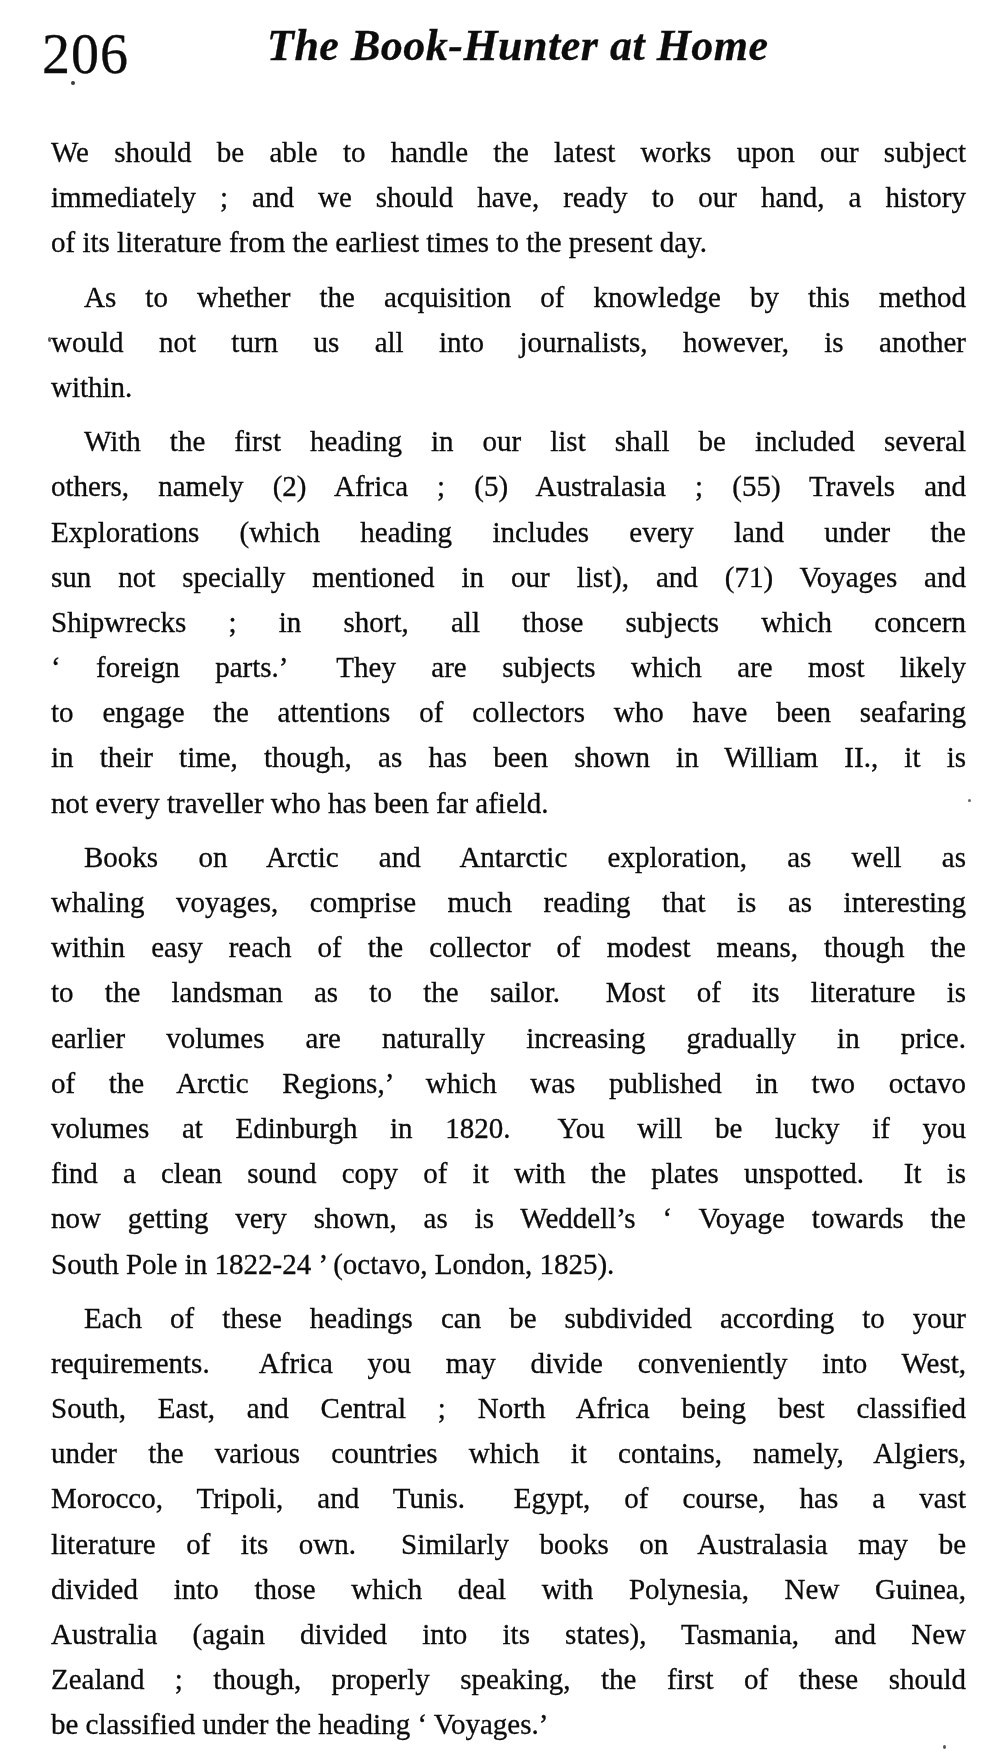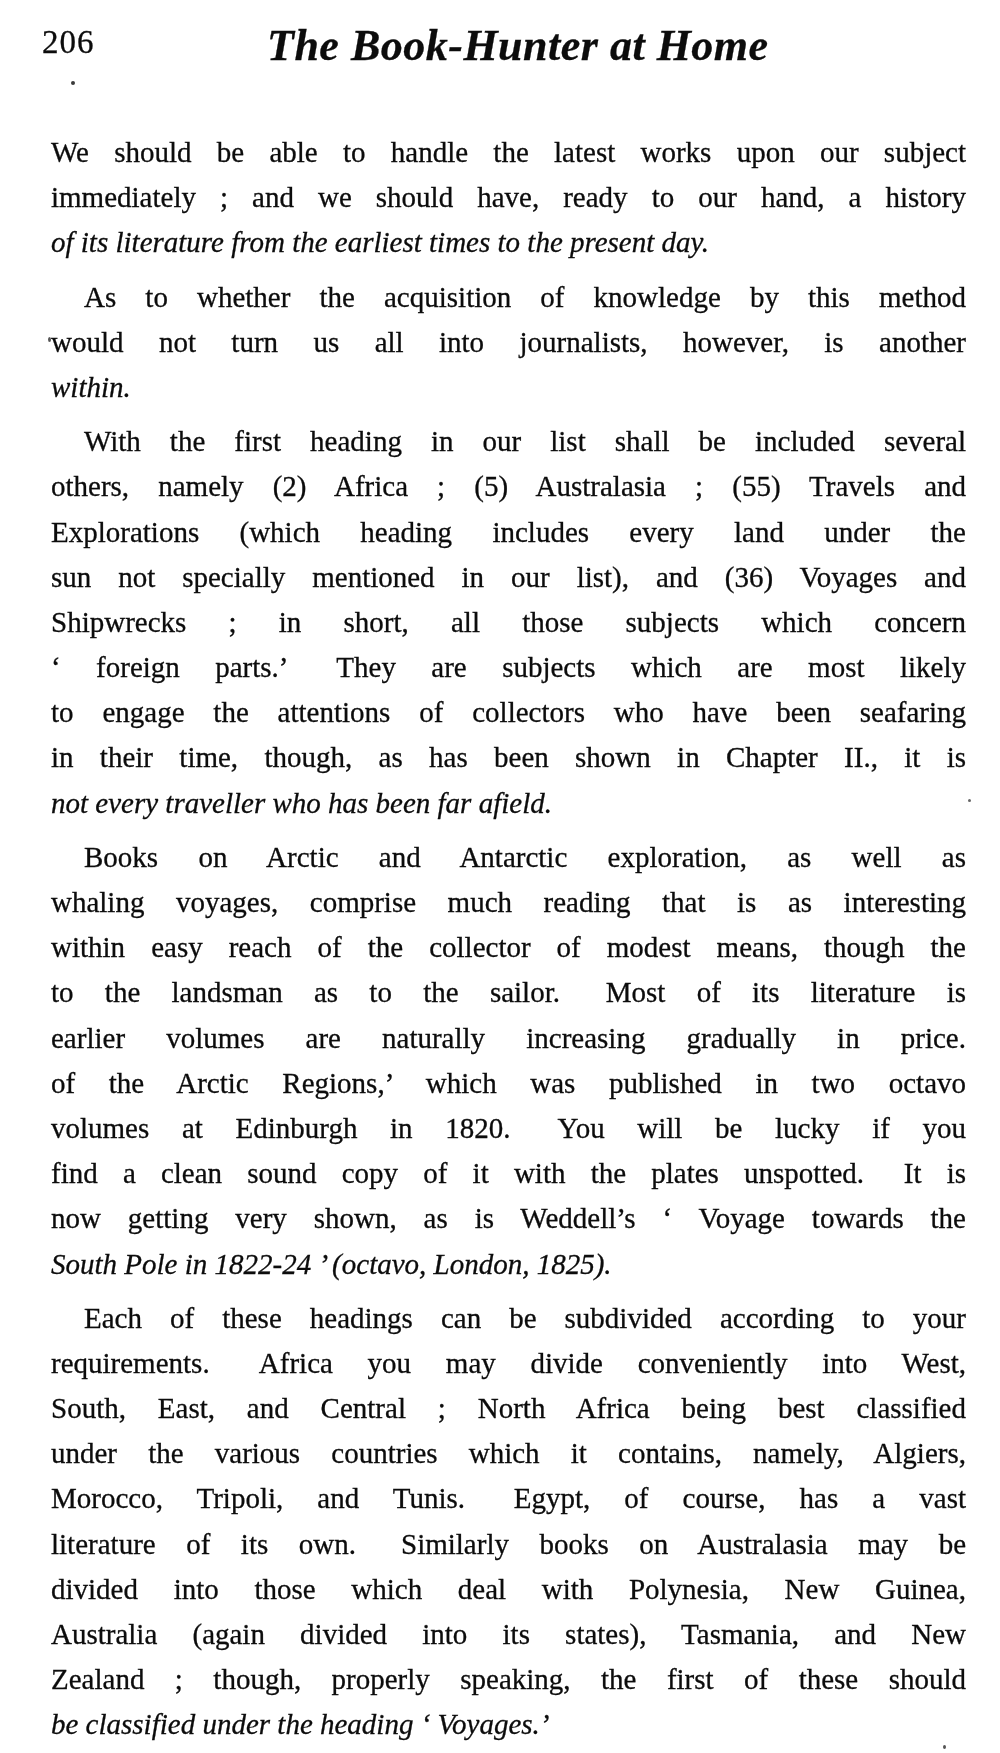--- a/index.html
+++ b/index.html
@@ -7,21 +7,21 @@
     position:relative;
     width:1000px;height:1753px;
     background:#ffffff;
     color:#0c0c0c;
     font-family:"Liberation Serif", serif;
     overflow:hidden;
     -webkit-text-stroke:0.3px currentColor;
   }
   .page-number{
     position:absolute;left:42px;top:26px;
-    font-size:33px;line-height:1;
+    font-size:56px;line-height:1;
     letter-spacing:1px;
   }
   .running-title{
     position:absolute;left:267px;top:24px;
     font-size:44px;line-height:1;
     font-style:italic;font-weight:700;
     letter-spacing:0.5px;
     white-space:nowrap;
     text-align:center;
   }
@@ -33,21 +33,20 @@
   .line{
     line-height:45.2px;
     height:45.2px;
     text-align:justify;
     text-align-last:justify;
     white-space:nowrap;
   }
   .line.last{
     text-align-last:left;
     white-space:normal;
-    font-style:italic;
   }
   .line.indent{text-indent:33px;}
   .speck{position:absolute;background:#3a3a3a;border-radius:50%;}
   .speck.s1{left:71px;top:81px;width:4px;height:4px;}
   .speck.s2{left:48px;top:337px;width:3px;height:5px;background:#555;}
   .speck.s3{left:968px;top:799px;width:3px;height:3px;background:#666;}
   .speck.s4{left:943px;top:1745px;width:3px;height:4px;background:#555;}
 </style>
 </head>
 <body>
@@ -64,25 +63,25 @@
       </div>
       <div class="para">
         <div class="line indent">As to whether the acquisition of knowledge by this method</div>
         <div class="line">would not turn us all into journalists, however, is another</div>
         <div class="line last">within.</div>
       </div>
       <div class="para">
         <div class="line indent">With the first heading in our list shall be included several</div>
         <div class="line">others, namely (2) Africa ; (5) Australasia ; (55) Travels and</div>
         <div class="line">Explorations (which heading includes every land under the</div>
-        <div class="line">sun not specially mentioned in our list), and (36) Voyages and</div>
+        <div class="line">sun not specially mentioned in our list), and (71) Voyages and</div>
         <div class="line">Shipwrecks ; in short, all those subjects which concern</div>
         <div class="line">‘ foreign parts.’  They are subjects which are most likely</div>
         <div class="line">to engage the attentions of collectors who have been seafaring</div>
-        <div class="line">in their time, though, as has been shown in Chapter II., it is</div>
+        <div class="line">in their time, though, as has been shown in William II., it is</div>
         <div class="line last">not every traveller who has been far afield.</div>
       </div>
       <div class="para">
         <div class="line indent">Books on Arctic and Antarctic exploration, as well as</div>
         <div class="line">whaling voyages, comprise much reading that is as interesting</div>
         <div class="line">within easy reach of the collector of modest means, though the</div>
         <div class="line">to the landsman as to the sailor.  Most of its literature is</div>
         <div class="line">earlier volumes are naturally increasing gradually in price.</div>
         <div class="line">of the Arctic Regions,’ which was published in two octavo</div>
         <div class="line">volumes at Edinburgh in 1820.  You will be lucky if you</div>

